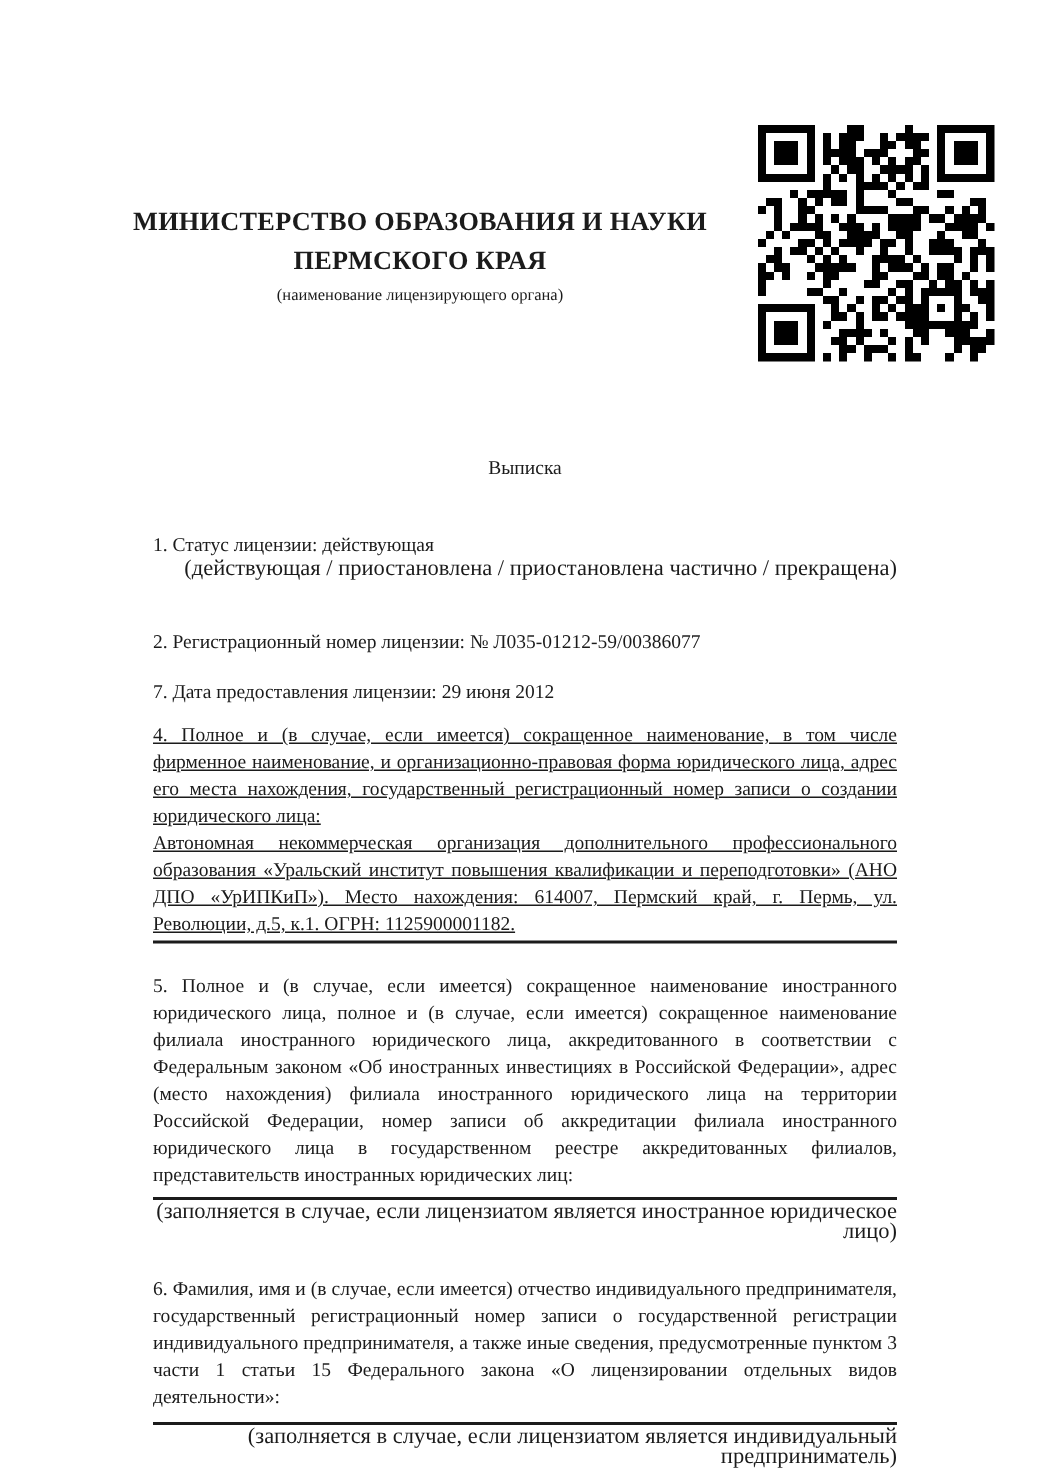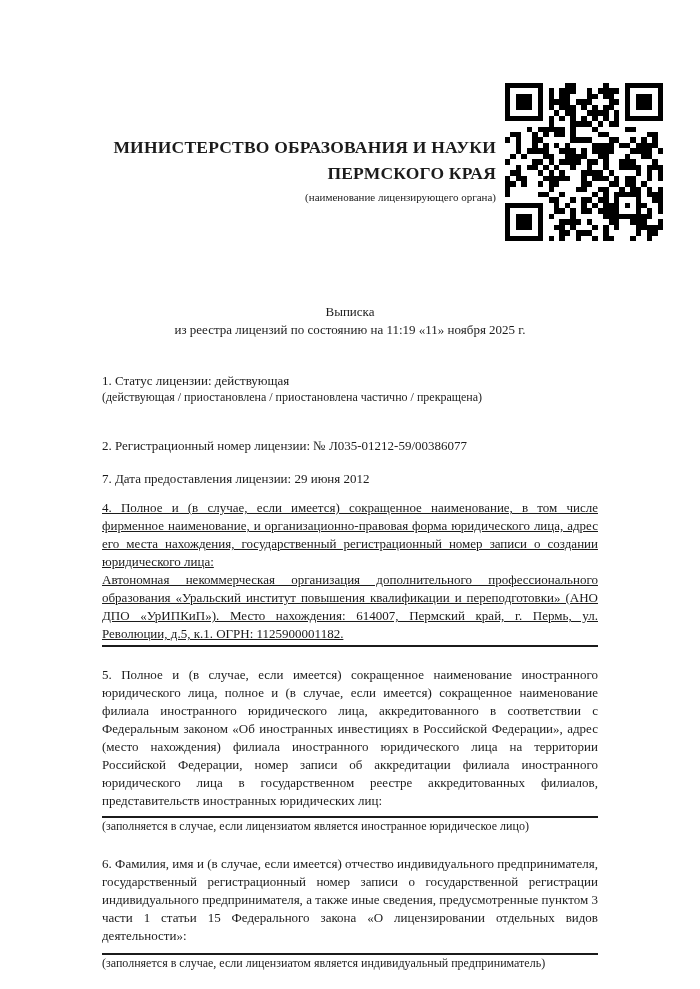--- a/index.html
+++ b/index.html
@@ -11,38 +11,38 @@
     width:700px; height:989px;
     background:#ffffff;
     color:#1b1b1b;
     overflow:hidden;
   }
 
   
   .header { position:relative; height:270px; }
   .ministry {
     position:absolute; left:64px; top:134px; width:432px;
-    text-align:right;
+    text-align:center;
   }
   .ministry-line { font-weight:bold; font-size:17.5px; line-height:26px; letter-spacing:.2px; }
   .ministry-caption { font-size:11px; line-height:13px; margin-top:5px; }
 
   .qr-box { position:absolute; left:505px; top:83px; width:158px; height:158px; }
   .qr-box svg { display:block; width:158px; height:158px; }
 
   
   .content { padding:0 102px; font-size:13px; }
 
   .doc-title { margin-top:33px; text-align:center; line-height:18px; }
 
   .sec { }
   .sec-line { line-height:18px; }
   .just { text-align:justify; line-height:18px; }
 
-  .note { text-align:left; font-size:12px; line-height:13px; }
+  .note { text-align:right; font-size:15px; line-height:13px; }
   .rule { height:0; border-top:2px solid #1b1b1b; }
 
   .m-sec1 { margin-top:33px; }
   .m-sec2 { margin-top:33px; }
   .m-sec3 { margin-top:15px; }
   .m-sec4 { margin-top:11px;text-decoration:underline; }
   .m-sec5 { margin-top:19px; }
   .m-sec6 { margin-top:22px; }
   .m-sec7 { margin-top:28px; }
 
@@ -488,21 +488,20 @@
           <rect x="23" y="28" width="1" height="1"></rect>
           <rect x="26" y="28" width="1" height="1"></rect>
         </svg>
       </div>
   </div>
 
   <div class="content">
 
     <div class="doc-title">
       <div>Выписка</div>
-      <div>из реестра лицензий по состоянию на 11:19 «11» ноября 2025 г.</div>
     </div>
 
     <div class="sec m-sec1">
       <div class="sec-line">1. Статус лицензии: действующая</div>
       <div class="note note-tight">(действующая / приостановлена / приостановлена частично / прекращена)</div>
     </div>
 
     <div class="sec m-sec2">
       <div class="sec-line">2. Регистрационный номер лицензии: № Л035-01212-59/00386077</div>
     </div>

